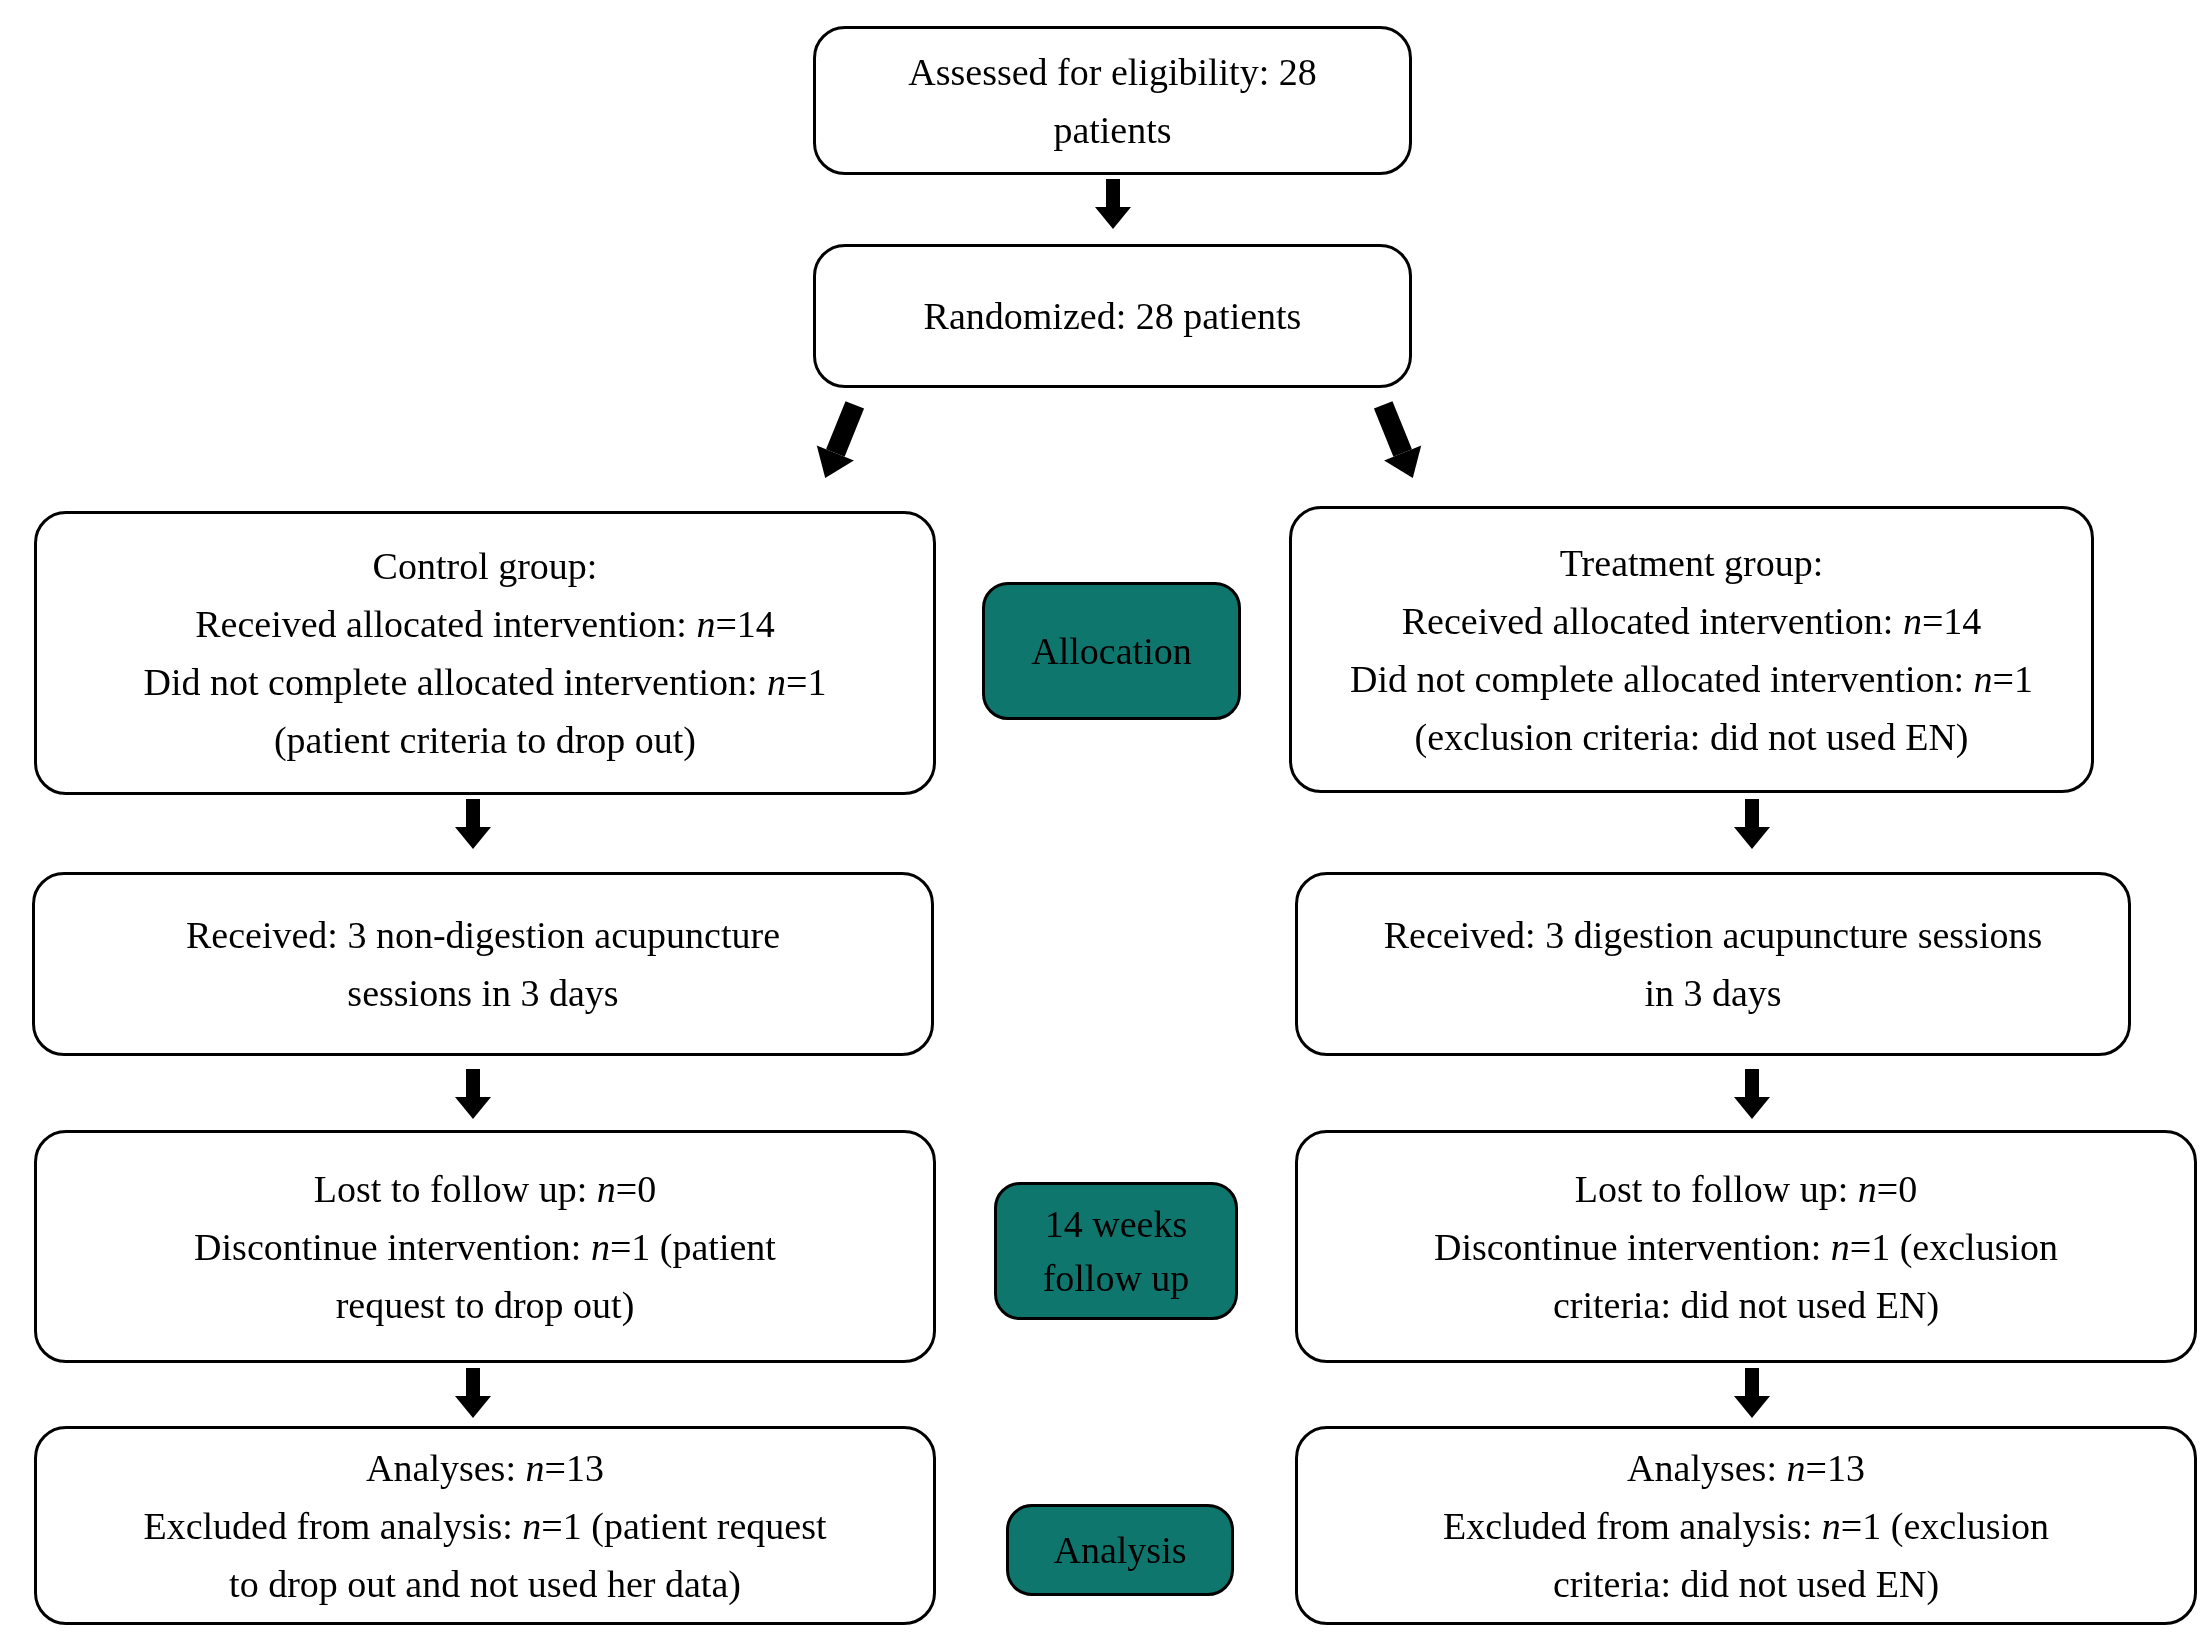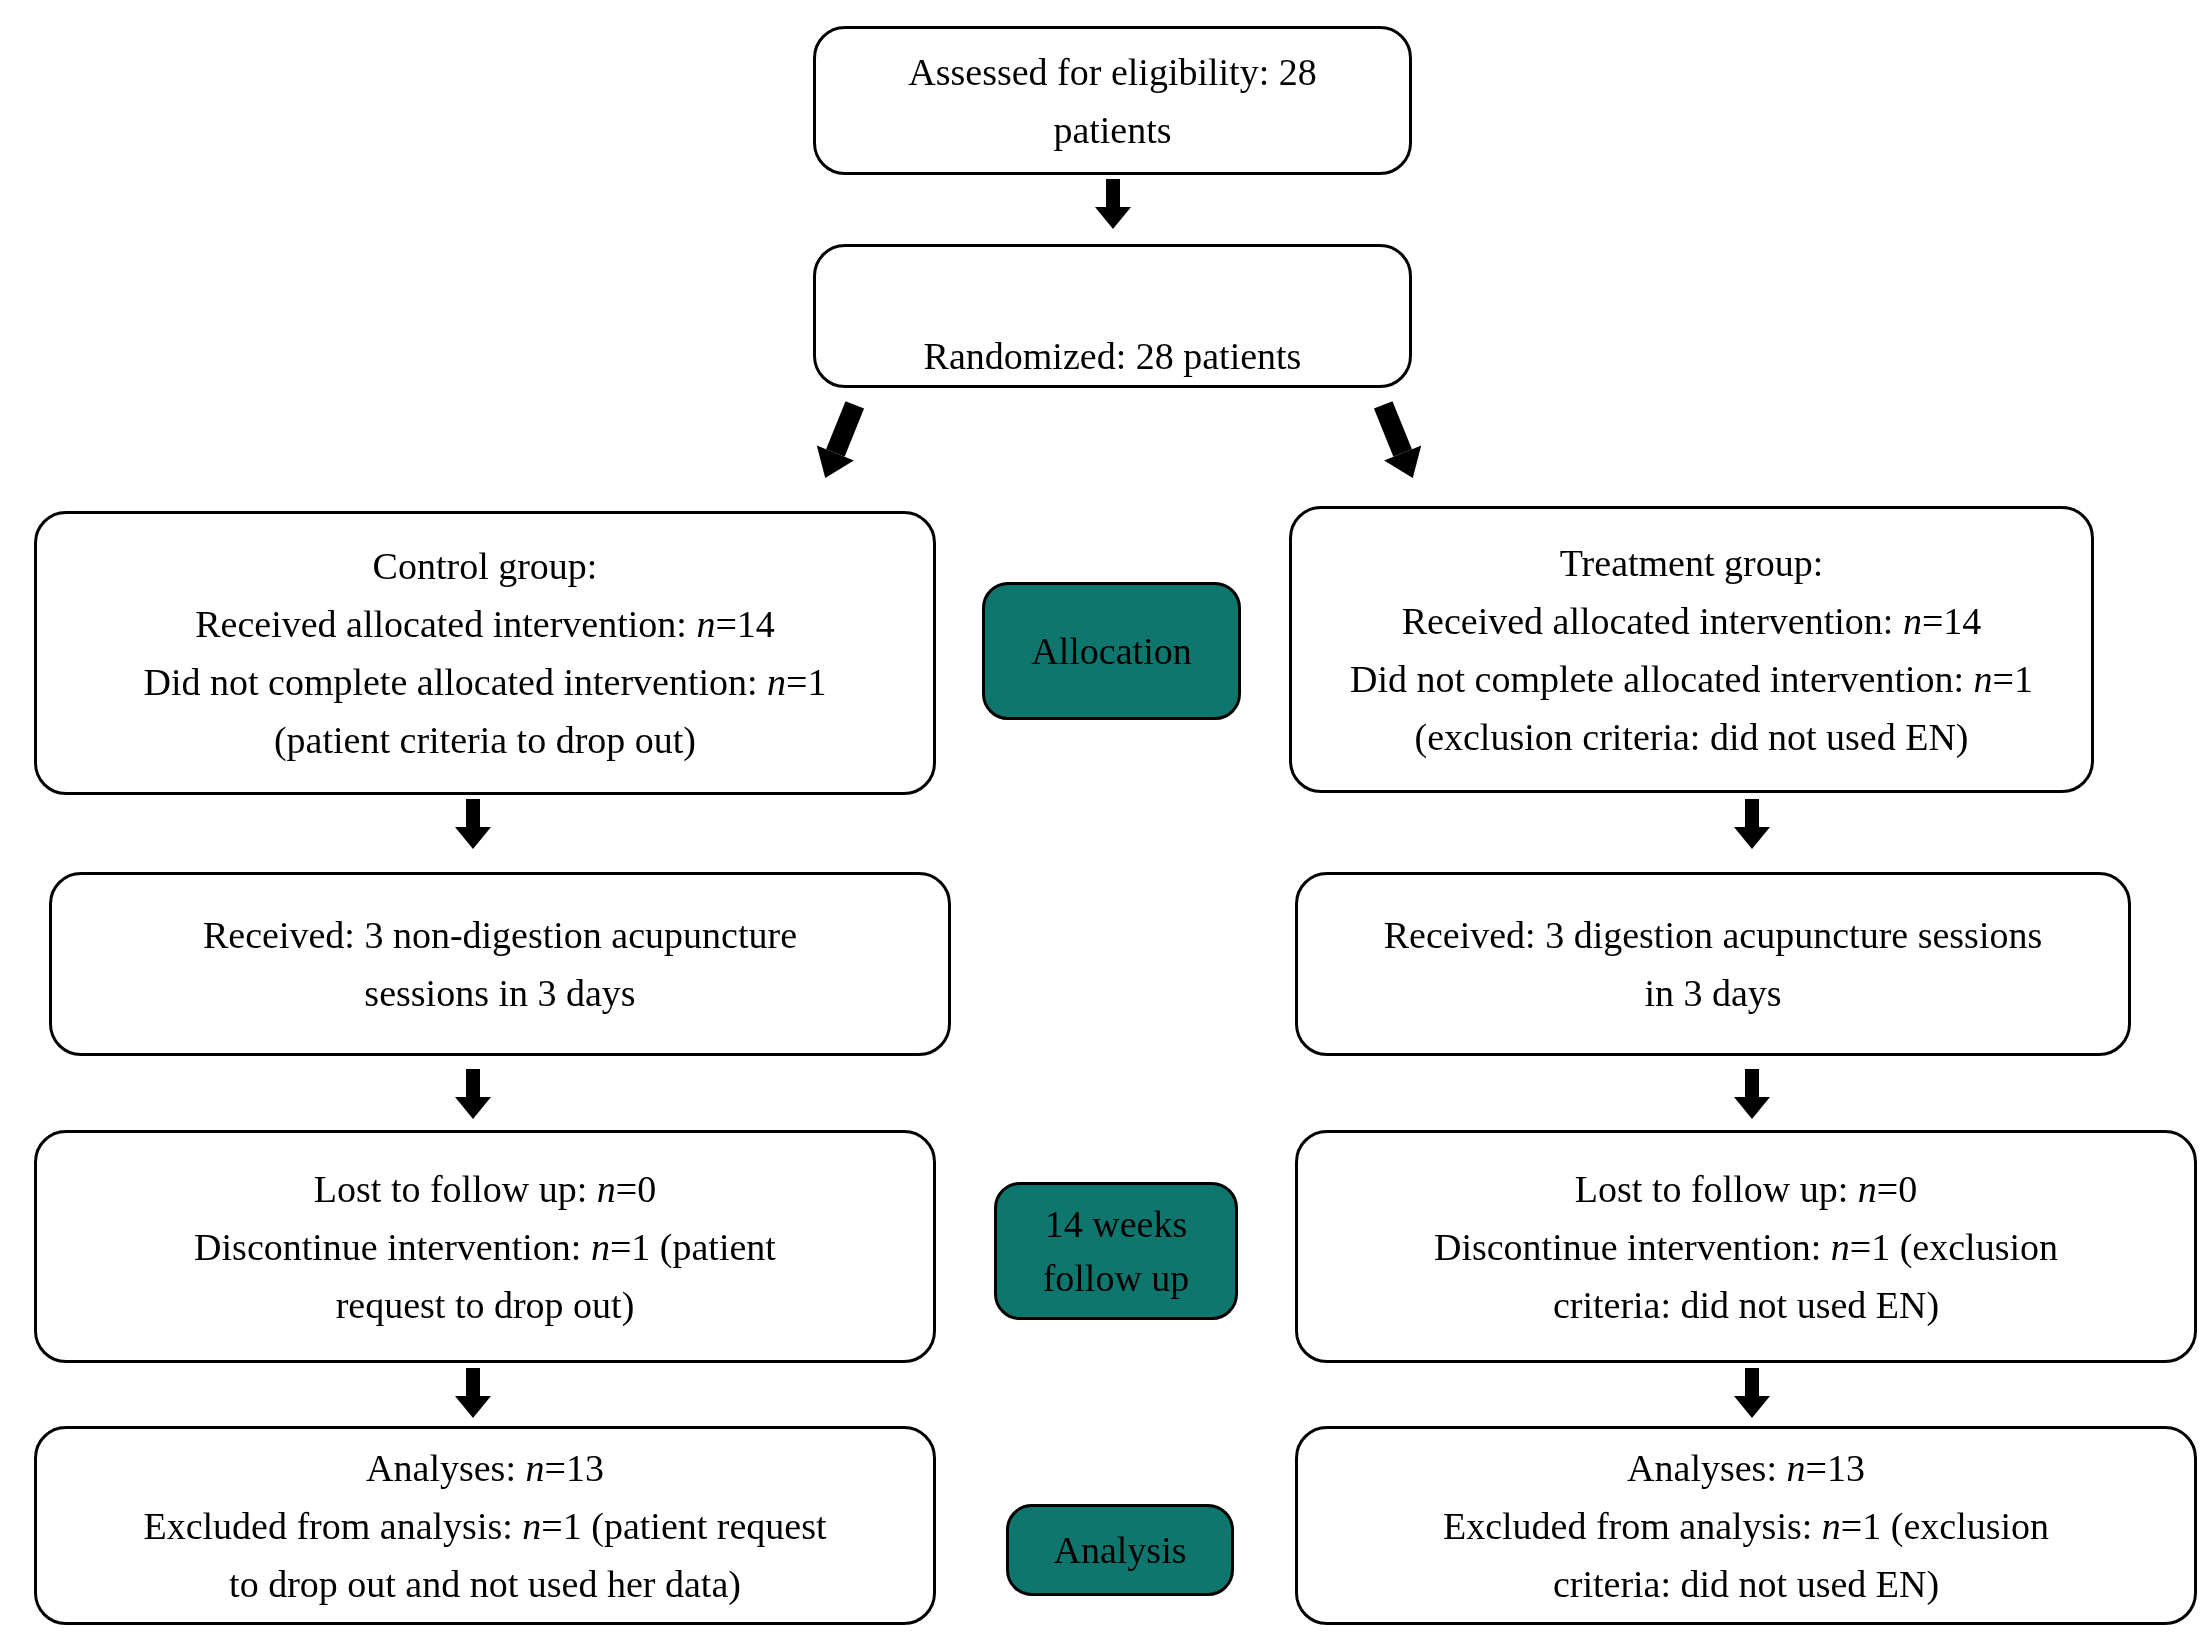--- a/index.html
+++ b/index.html
@@ -84,21 +84,21 @@
         <div class="line">Assessed for eligibility: 28</div>
         <div class="line">patients</div>
       </div>
   </div>
 
   <div class="arrow" style="left:1095px; top:179px;">
     <div class="shaft"></div>
     <div class="head"></div>
   </div>
 
-  <div class="box" style="left:813px; top:244px; width:599px; height:144px;justify-content:flex-end;">
+  <div class="box" style="left:813px; top:244px; width:599px; height:144px;">
     <div class="txt">
         <div class="line">Randomized: 28 patients</div>
       </div>
   </div>
 
   <div class="arrow bold rot-l" style="left:820px; top:402px;">
     <div class="shaft"></div>
     <div class="head"></div>
   </div>
   <div class="arrow bold rot-r" style="left:1378px; top:402px;">
@@ -132,21 +132,21 @@
 
   <div class="arrow" style="left:455px; top:799px;">
     <div class="shaft"></div>
     <div class="head"></div>
   </div>
   <div class="arrow" style="left:1734px; top:799px;">
     <div class="shaft"></div>
     <div class="head"></div>
   </div>
 
-  <div class="box" style="left:49px; top:872px; width:902px; height:184px;font-family:Liberation Serif, serif;">
+  <div class="box" style="left:32px; top:872px; width:902px; height:184px;font-family:Liberation Serif, serif;">
     <div class="txt">
         <div class="line">Received: 3 non-digestion acupuncture</div>
         <div class="line">sessions in 3 days</div>
       </div>
   </div>
   <div class="box" style="left:1295px; top:872px; width:836px; height:184px;">
     <div class="txt">
         <div class="line">Received: 3 digestion acupuncture sessions</div>
         <div class="line">in 3 days</div>
       </div>

